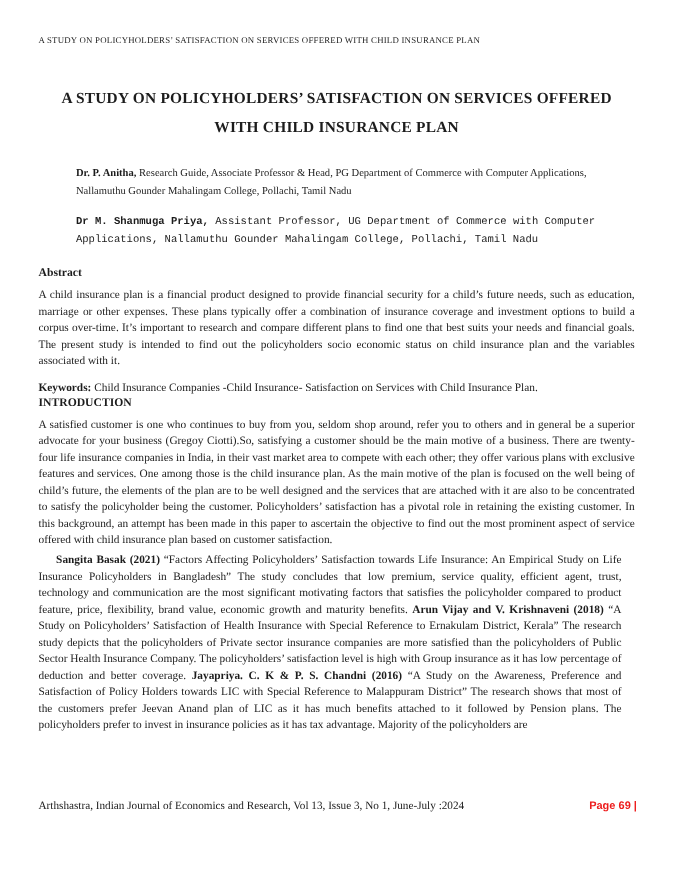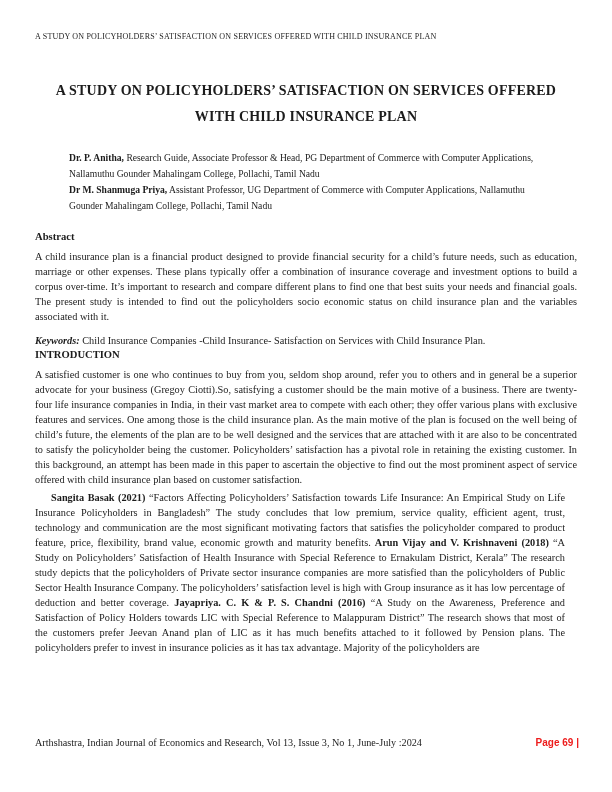--- a/index.html
+++ b/index.html
@@ -5,34 +5,34 @@
   html, body { margin: 0; padding: 0; background: #ffffff; }
   .page {
     width: 612px; height: 792px; box-sizing: border-box;
     padding: 32px 35px 0 35px; background: #ffffff; position: relative;
     font-family: "Liberation Serif", serif; color: #1c1c1c; overflow: hidden;
   }
   .running-head { font-size: 8px; line-height: 10px; letter-spacing: 0.2px; }
   .title { margin: 36px 0 0 0; font-size: 14px; font-weight: bold; line-height: 26px; text-align: center; letter-spacing: 0.2px; }
   .author { margin: 0 auto; text-align: left; font-size: 9.6px; line-height: 16px; max-width: 474px; }
   .author-1 { margin-top: 20px; }
-  .author-2 { margin-top: 0; }
+  .author-2 { margin-top: 12px; font-family: Liberation Mono, monospace; }
   .author .name { font-weight: bold; }
   .section-heading { margin: 0; font-size: 10.6px; font-weight: bold; line-height: 13px; }
   .h-abstract { margin-top: 16px; }
   .h-intro { }
   .h-review { margin-top: 12px; }
   .body-text { margin: 6px 0 0 0; font-size: 10.3px; line-height: 15px; text-align: justify; }
   .keywords { margin-top: 9px; }
-  .kw-label { font-weight: bold; font-style: italic; }
+  .kw-label { font-weight: bold; }
   .review-intro { margin: 6px 0 0 0; }
   .review-para { margin: 3px 12px 0 0; text-indent: 16px; }
   .bold { font-weight: bold; }
   .footer {
-    position: absolute; left: 35px; right: 33px; bottom: 44px;
+    position: absolute; left: 35px; right: 33px; bottom: 54px;
     display: flex; justify-content: space-between; align-items: baseline; text-align: center;
   }
   .footer-journal { font-size: 10.2px; }
   .footer-page { font-family: "Liberation Sans", sans-serif; font-size: 10px; font-weight: bold; color: #ed1c1c; }
 </style>
 </head>
 <body>
 
 <div class="page">
 

